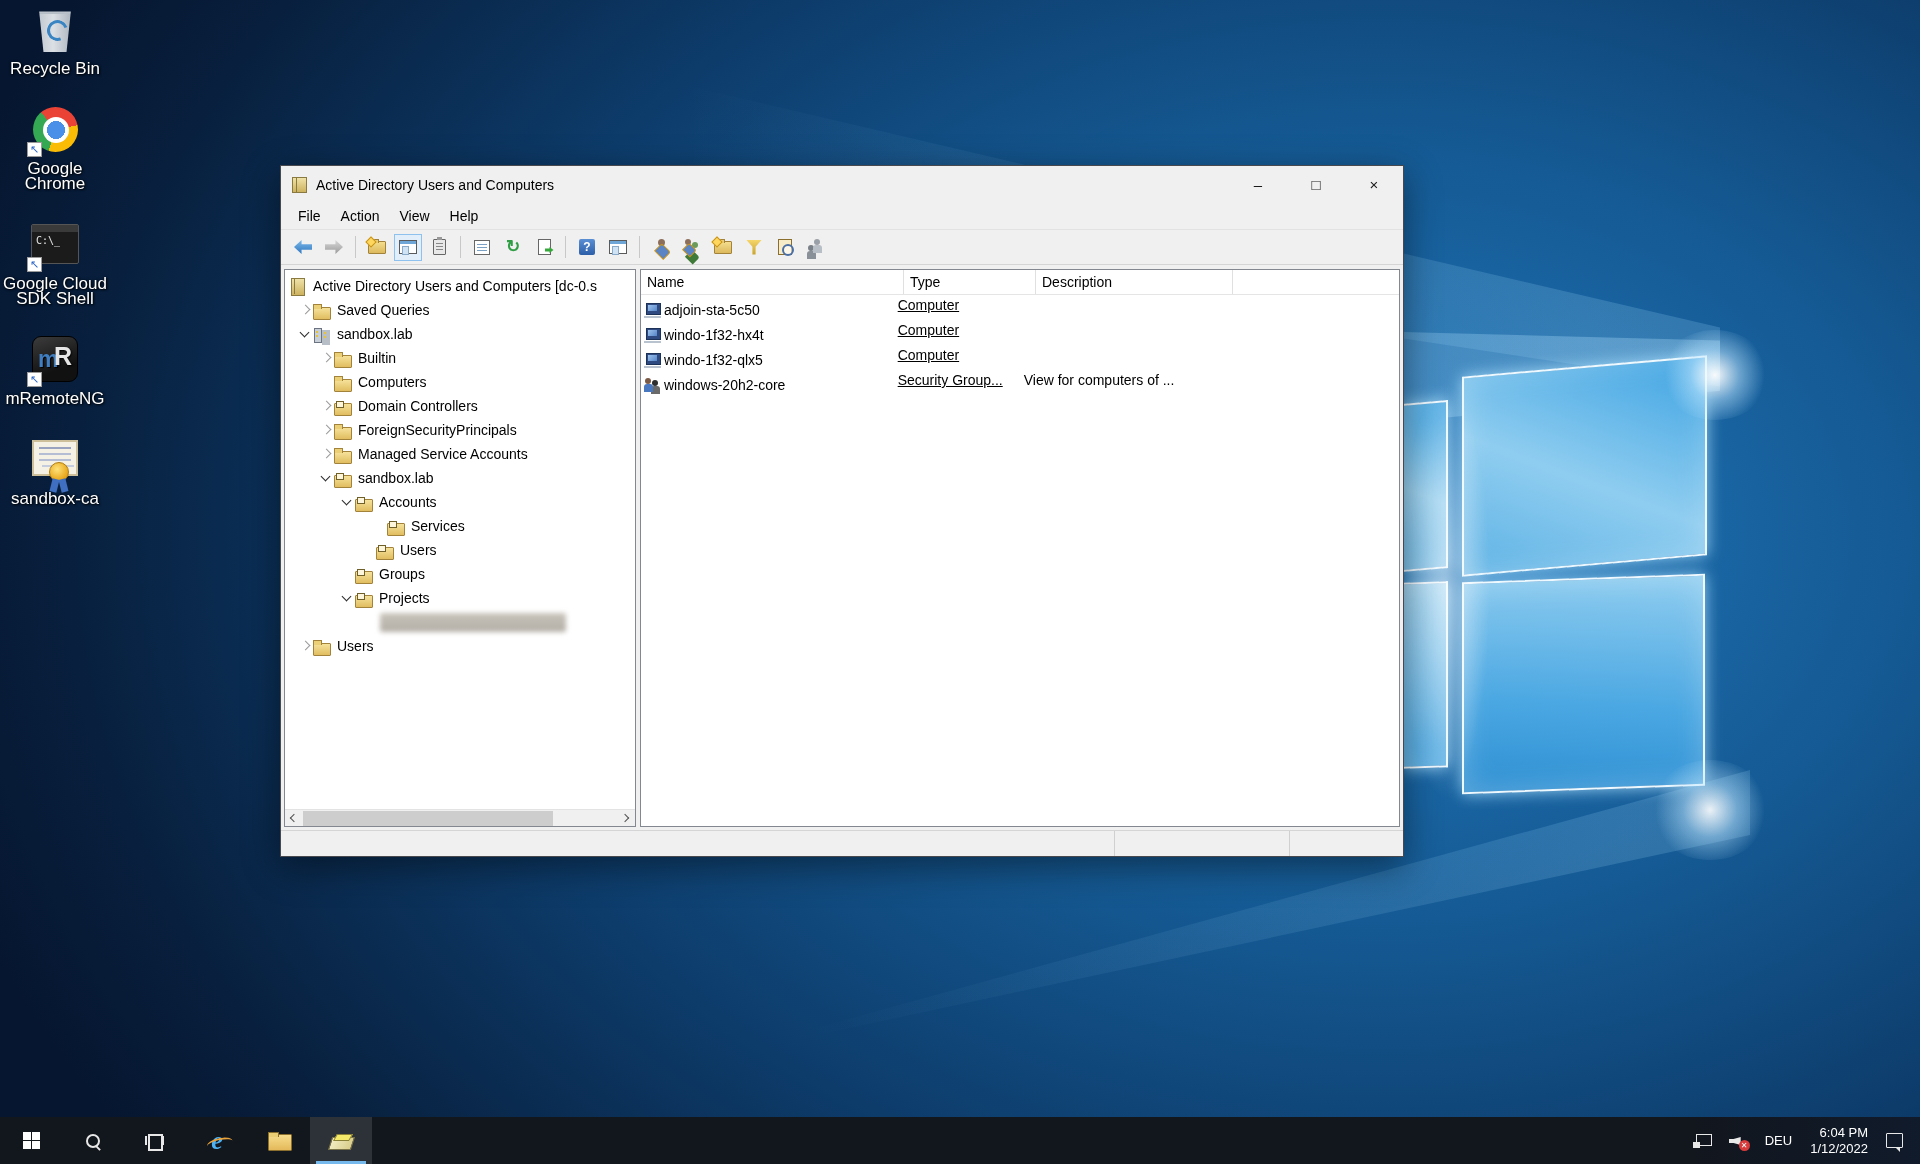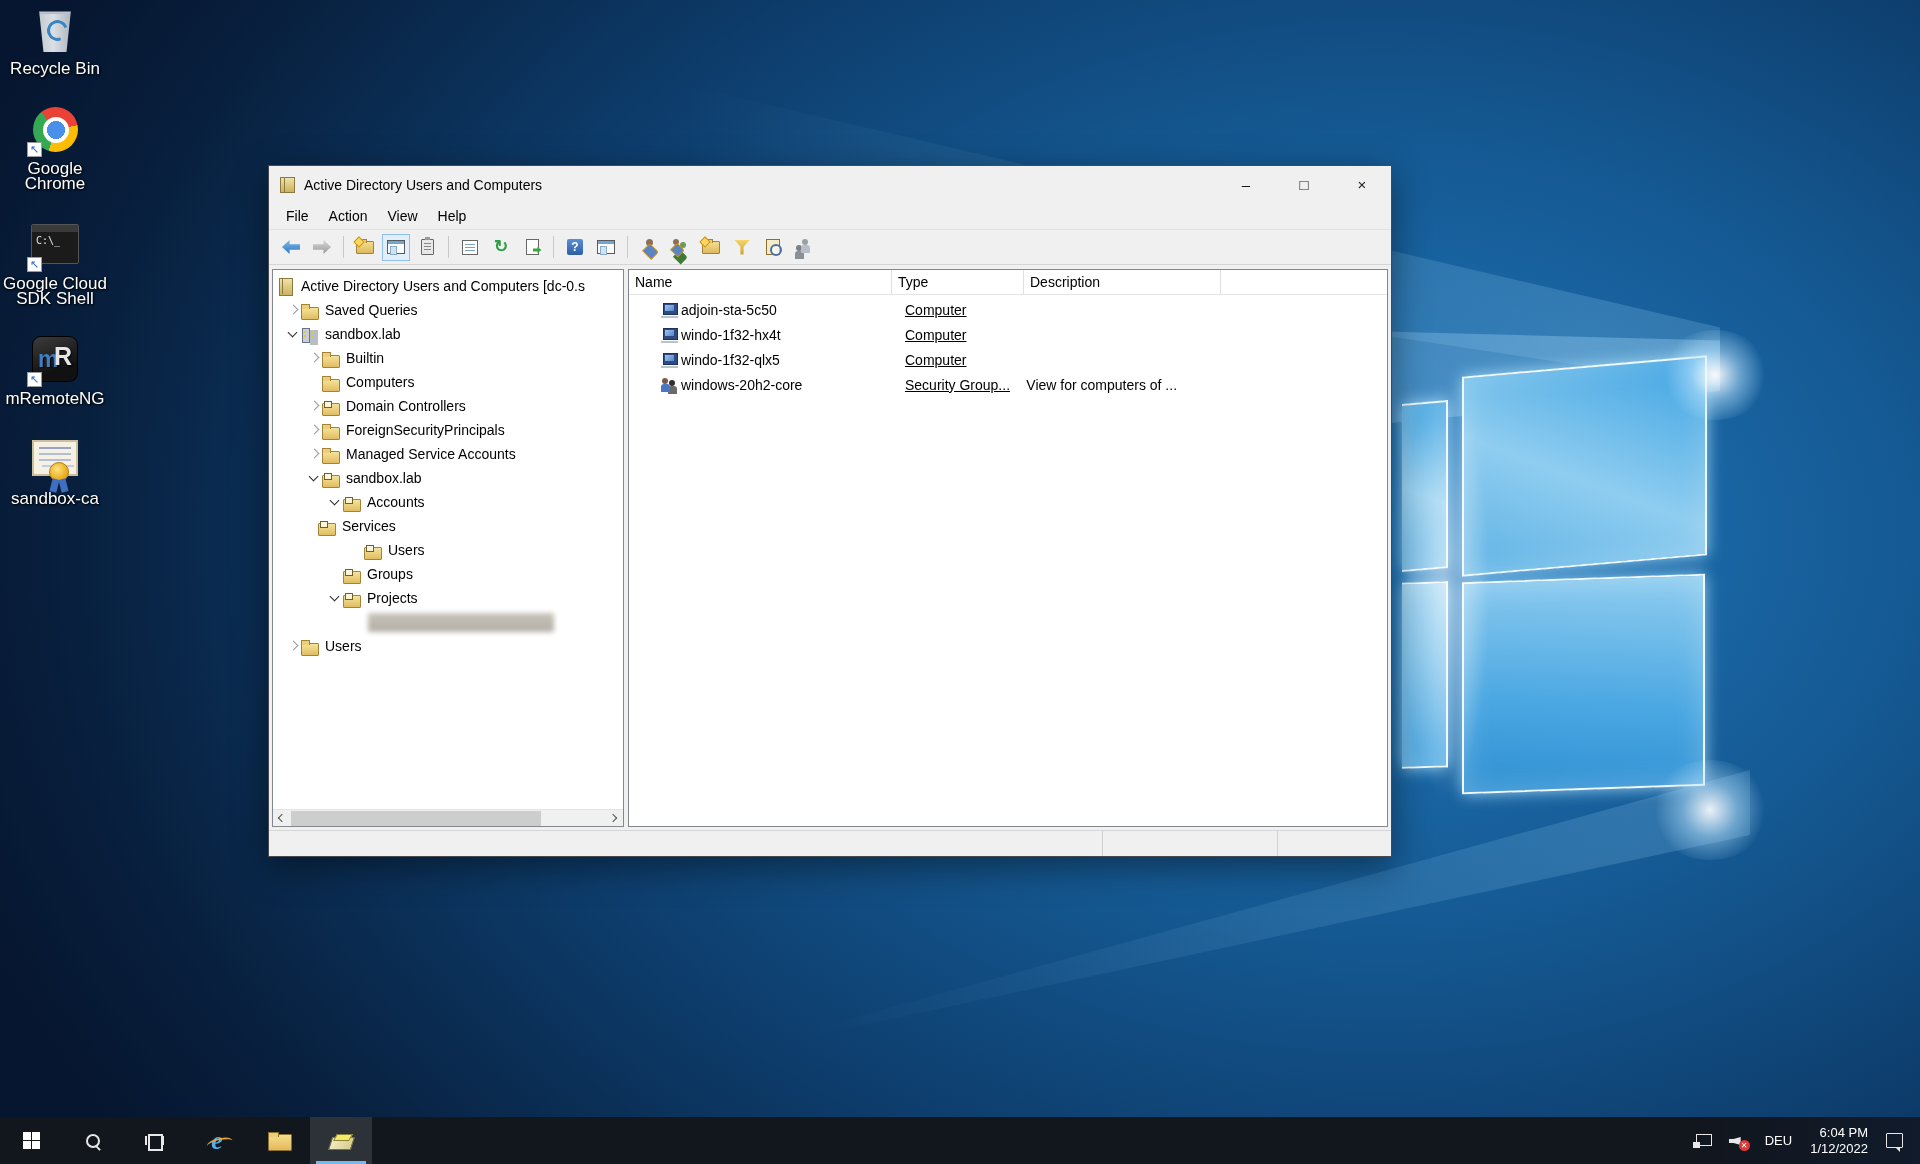--- a/index.html
+++ b/index.html
@@ -78,21 +78,21 @@
     border:2px solid #cdbf9a; }
   .art-cert::before { content:""; position:absolute; left:5px; top:5px; width:32px; height:2px; background:#9aa4c0;
     box-shadow:0 6px 0 #b5bdd4, 0 12px 0 #b5bdd4, 3px 18px 0 #c5ccdd; }
   .art-seal { position:absolute; left:20px; top:28px; width:20px; height:20px; border-radius:50%;
     background:radial-gradient(circle at 40% 35%, #ffe27a, #e8a619 70%); border:1px solid #b07c0e; }
   .art-seal::before, .art-seal::after { content:""; position:absolute; top:16px; width:7px; height:13px; background:#3f6fc0; }
   .art-seal::before { left:1px; transform:rotate(14deg); }
   .art-seal::after { right:1px; transform:rotate(-14deg); }
 
   
-  .win { position:absolute; left:268px; top:165px; width:1124px; height:692px; background:#f0f0f0;
+  .win { position:absolute; left:280px; top:165px; width:1124px; height:692px; background:#f0f0f0;
     border:1px solid #48484f; box-shadow:0 10px 34px rgba(0,0,0,.45); display:flex; flex-direction:column; }
   .titlebar { height:37px; display:flex; align-items:center; padding-left:11px; background:#f0f0f0; }
   .title-ico { width:15px; height:16px; background:linear-gradient(#efe2a8,#cdb25f); border:1px solid #8a7a40; position:relative; }
   .title-ico::before { content:""; position:absolute; left:3px; top:0; width:1px; height:100%; background:#8a7a40; }
   .title-text { margin-left:9px; font-size:14px; color:#000; }
   .cap-btns { margin-left:auto; display:flex; height:100%; }
   .cap-btn { width:58px; height:100%; display:flex; align-items:center; justify-content:center;
     font-size:15px; color:#1a1a1a; }
 
   .menubar { height:27px; display:flex; align-items:center; padding-left:8px; gap:2px;
@@ -187,21 +187,21 @@
     border-top:1px solid #505050; border-right:1px solid #505050; }
   .hs-left { left:0; } .hs-left::before { transform:rotate(-135deg); }
   .hs-right { right:0; } .hs-right::before { left:4px; transform:rotate(45deg); }
   .hs-thumb { position:absolute; left:18px; top:1px; width:250px; height:15px; background:#cdcdcd; }
 
   .list-pane { flex:1; background:#fff; border:1px solid #828790; overflow:hidden; display:flex; flex-direction:column; }
   .lheader { height:25px; display:flex; border-bottom:1px solid #e5e5e5; font-size:14px; color:#000; }
   .lh-cell { padding:4px 6px; border-right:1px solid #e0e0e0; }
   .lh-name { width:263px; } .lh-type { width:132px; } .lh-desc { width:197px; }
   .lrows { padding-top:2px; }
-  .lrow { height:25px; display:flex; align-items:center; font-size:14px; color:#000;padding-left:29px; }
+  .lrow { height:25px; display:flex; font-size:14px; color:#000; }
   .lc-name { width:263px; display:flex; align-items:center; padding-left:3px; gap:3px; }
   .lc-type { width:132px; padding-left:6px;text-decoration:underline; }
   .lc-desc { width:400px; padding-left:6px; }
   .licon { width:17px; height:16px; position:relative; flex:0 0 17px; }
   .licon-computer::before { content:""; position:absolute; left:2px; top:1px; width:13px; height:10px;
     background:#2e4a80; border:1px solid #1d3258; }
   .licon-computer::after { content:""; position:absolute; left:4px; top:3px; width:9px; height:6px;
     background:linear-gradient(135deg,#9fc4ee,#5585c8); }
   .licon-computer { border-bottom:2px solid #b9c2cf; }
   .licon-group::before { content:""; position:absolute; left:1px; top:1px; width:6px; height:6px; border-radius:50%;
@@ -437,21 +437,21 @@
           <div class="trow" style="padding-left:33px">
             <span class="chev chev-exp"></span>
             <span class="ticon ticon-ou"></span>
             <span class="tlabel">sandbox.lab</span>
           </div>
           <div class="trow" style="padding-left:54px">
             <span class="chev chev-exp"></span>
             <span class="ticon ticon-ou"></span>
             <span class="tlabel">Accounts</span>
           </div>
-          <div class="trow" style="padding-left:45px">
+          <div class="trow" style="padding-left:102px">
             <span class="ticon ticon-ou"></span>
             <span class="tlabel">Services</span>
           </div>
           <div class="trow" style="padding-left:91px">
             <span class="ticon ticon-ou"></span>
             <span class="tlabel">Users</span>
           </div>
           <div class="trow" style="padding-left:70px">
             <span class="ticon ticon-ou"></span>
             <span class="tlabel">Groups</span>

